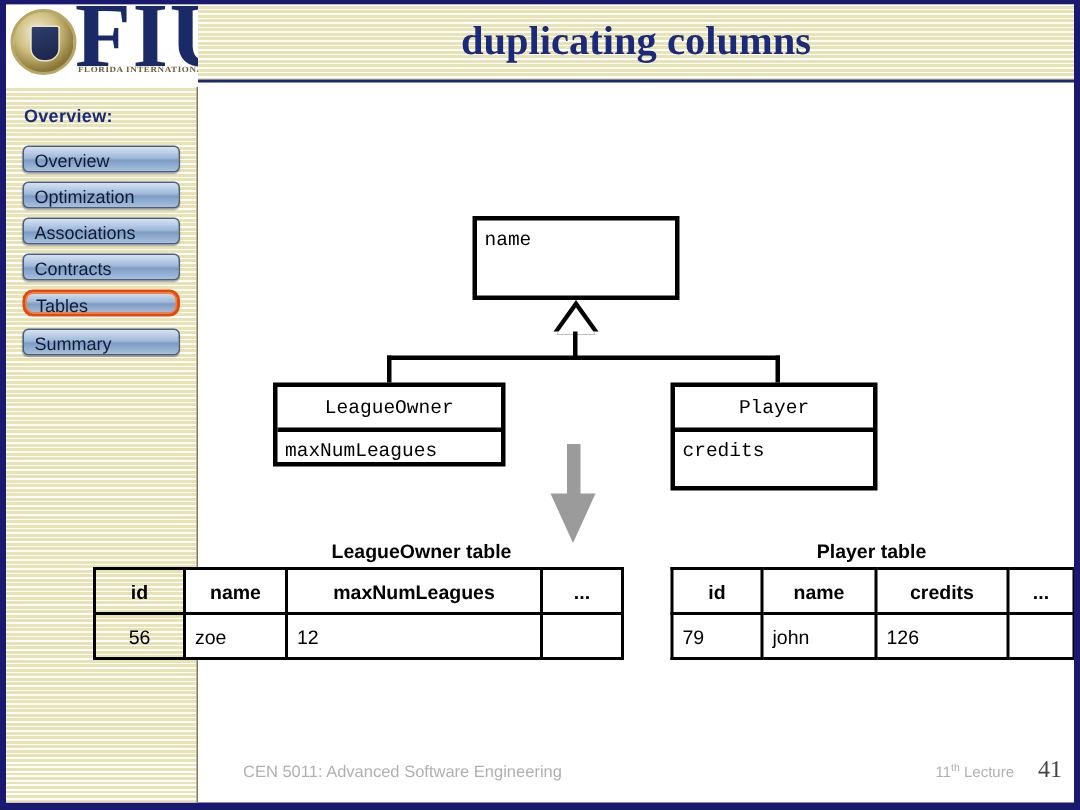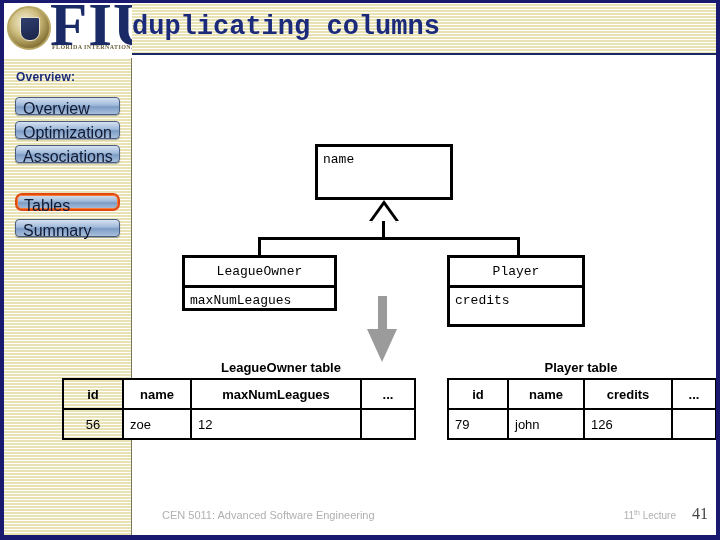--- a/index.html
+++ b/index.html
@@ -85,21 +85,22 @@
   #header-band {
     position: absolute;
     left: 128px; top: 0;
     width: 584px; height: 52px;
     border-bottom: 2px solid #1a2a66;
     box-sizing: border-box;
   }
   #slide-title {
     position: absolute;
     left: 0; right: 0; top: 9px;
-    font-family: Liberation Mono, monospace;
+    text-align: center;
+    font-family: Liberation Serif, serif;
     font-size: 27px;
     font-weight: bold;
     color: #1b2a7a;
   }
 
   
   #sidebar {
     position: absolute;
     left: 0; top: 55px;
     width: 128px;
@@ -121,21 +122,21 @@
     width: 105px; height: 18px;
     border-radius: 4px;
     background: linear-gradient(to bottom, #d6e2f2 0%, #9fb9d9 45%, #7d9cc4 55%, #a8bfdd 100%);
     border: 1px solid #4a5f80;
     box-sizing: border-box;
     box-shadow: 0 1px 1px rgba(0,0,0,0.35);
   }
   .nav-btn span {
     position: absolute;
     left: 7px; top: 2px;
-    font-size: 16px;
+    font-size: 12px;
     color: #111a33;
     white-space: nowrap;
   }
   .nav-btn.active {
     border: 2px solid #e04a10;
     border-radius: 7px;
     box-shadow: 0 0 0 1px #ff7a33 inset;
   }
 
   
@@ -273,20 +274,23 @@
     <div id="sidebar-heading">Overview:</div>
 
     <div class="nav-btn" style="top:39px;">
       <span>Overview</span>
     </div>
     <div class="nav-btn" style="top:63px;">
       <span>Optimization</span>
     </div>
     <div class="nav-btn" style="top:87px;">
       <span>Associations</span>
+    </div>
+    <div class="nav-btn" style="top:111px;">
+      <span>Contracts</span>
     </div>
     <div class="nav-btn active" style="top:135px;">
       <span>Tables</span>
     </div>
     <div class="nav-btn" style="top:161px;">
       <span>Summary</span>
     </div>
   </div>
 
   <div class="uml-box" style="left:311px; top:141px; width:138px; height:56px;">

